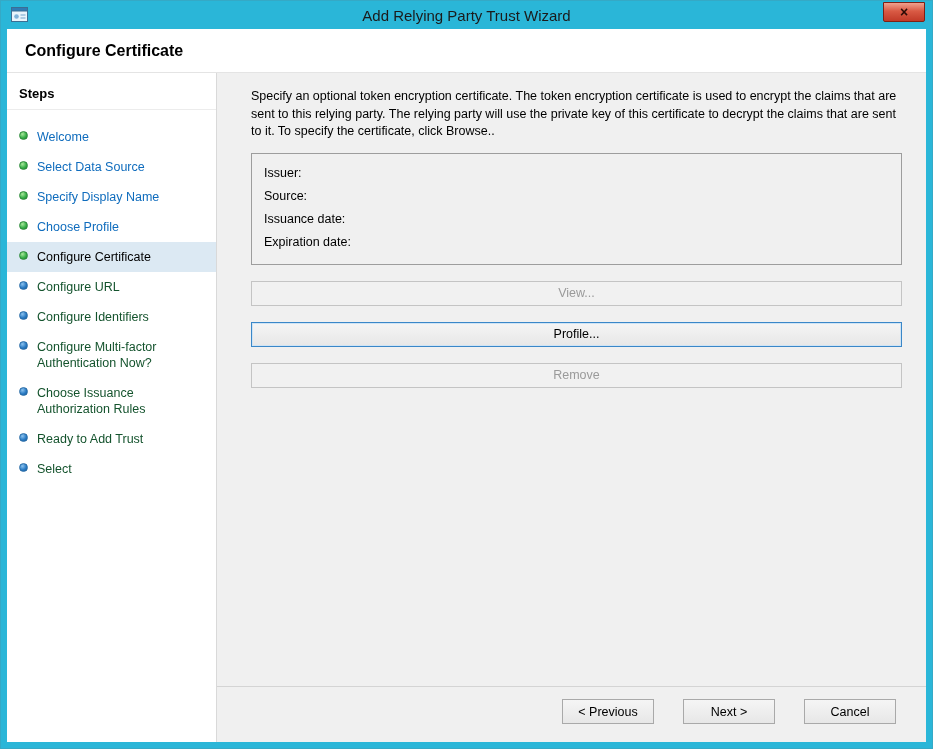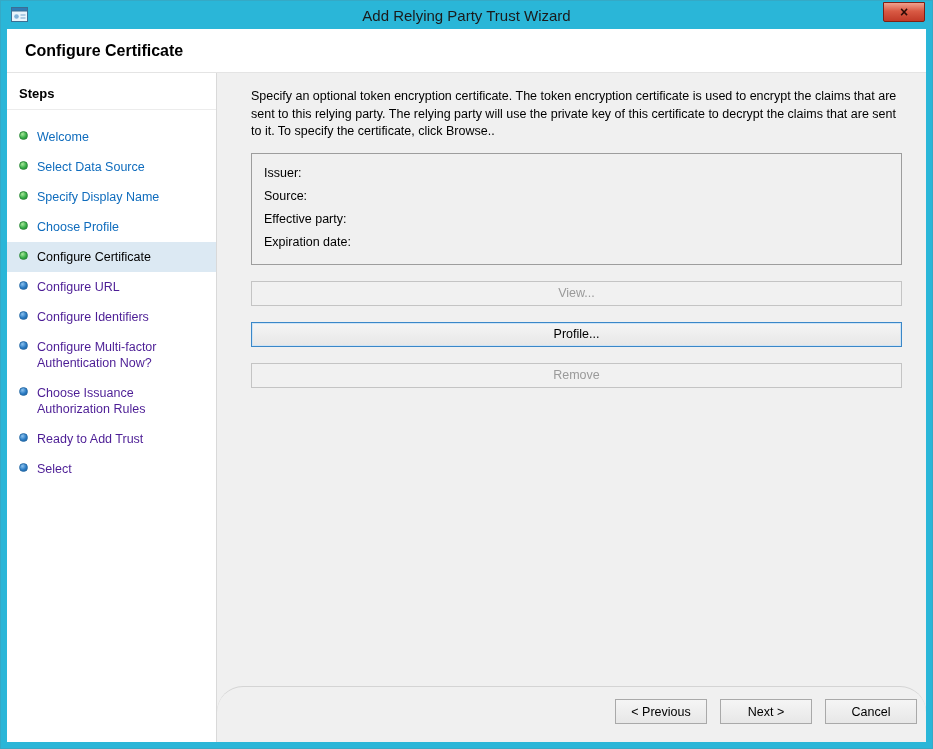--- a/index.html
+++ b/index.html
@@ -52,21 +52,21 @@
     font-weight:bold; font-size:13px; color:#000;
     padding:9px 12px 8px 12px; border-bottom:1px solid #ececec; margin-bottom:12px;
   }
   .step { display:flex; align-items:flex-start; padding:7px 8px 7px 12px; font-size:12.5px; line-height:1.28; }
   .dot { width:9px; height:9px; border-radius:50%; margin:2px 9px 0 0; flex:0 0 9px; }
   .dot.done { background:radial-gradient(circle at 35% 30%, #aae89c, var(--done-dot,#39b04a) 55%, #1f7a2d); border:1px solid #2d8b3a; }
   .dot.todo { background:radial-gradient(circle at 35% 30%, #8cc3ef, var(--todo-dot,#2b7bc4) 55%, #155a96); border:1px solid #2a6da8; }
   .step.done .lbl { color:var(--link,#0f6cbd); cursor:pointer; }
   .step.current { background:var(--current-bg,#dce9f3); }
   .step.current .lbl { color:#000; }
-  .step.todo .lbl { color:#4c1d95; }
+  .step.todo .lbl { color:#14532d; }
 
   
   .main { flex:1; background:#f0f0f0; display:flex; flex-direction:column; min-width:0; }
   .content { flex:1; padding:15px 24px 0 34px; }
   .desc { margin:0; font-size:12.5px; line-height:1.4; color:#000; max-width:676px; }
 
   .certbox { margin-top:12px; border:1px solid #9d9d9d; padding:8px 12px 10px; max-width:660px; background:transparent; }
   .cert-row { font-size:12.5px; color:#000; padding:4px 0 5px; }
 
   .btnrow { margin-top:16px; display:flex; gap:16px;flex-direction:column; }
@@ -76,21 +76,21 @@
     background:linear-gradient(#f5f5f5,#e7e7e7);
     border:1px solid #a9a9a9; cursor:pointer;
   }
   button.std:disabled { color:#9a9a9a; border-color:#c4c4c4; background:#f1f1f1; cursor:default; }
   button.std.default { border:1px solid #3a87c8; box-shadow:inset 0 0 0 1px #cfe4f5; }
 
   
   .footer {
     flex:0 0 56px; border-top:1px solid #d4d4d4;
     display:flex; justify-content:flex-end; align-items:flex-start;
-    gap:13px; padding:12px 9px 0;border-radius:26px;
+    gap:29px; padding:12px 30px 0;
   }
 </style>
 </head>
 <body>
 
 <div class="window">
 
   <div class="titlebar">
     <span class="app-icon">
       <svg width="17" height="15" viewBox="0 0 17 15">
@@ -164,21 +164,21 @@
         </div>
       </div>
 
       <div class="main">
         <div class="content">
           <p class="desc">Specify an optional token encryption certificate.  The token encryption certificate is used to encrypt the claims that are sent to this relying party.  The relying party will use the private key of this certificate to decrypt the claims that are sent to it.  To specify the certificate, click Browse..</p>
 
           <div class="certbox">
             <div class="cert-row">Issuer:</div>
             <div class="cert-row">Source:</div>
-            <div class="cert-row">Effective party:</div>
+            <div class="cert-row">Issuance date:</div>
             <div class="cert-row">Expiration date:</div>
           </div>
 
           <div class="btnrow">
             <button class="std" disabled="">View...</button>
             <button class="std default">Profile...</button>
             <button class="std" disabled="">Remove</button>
           </div>
         </div>
 

